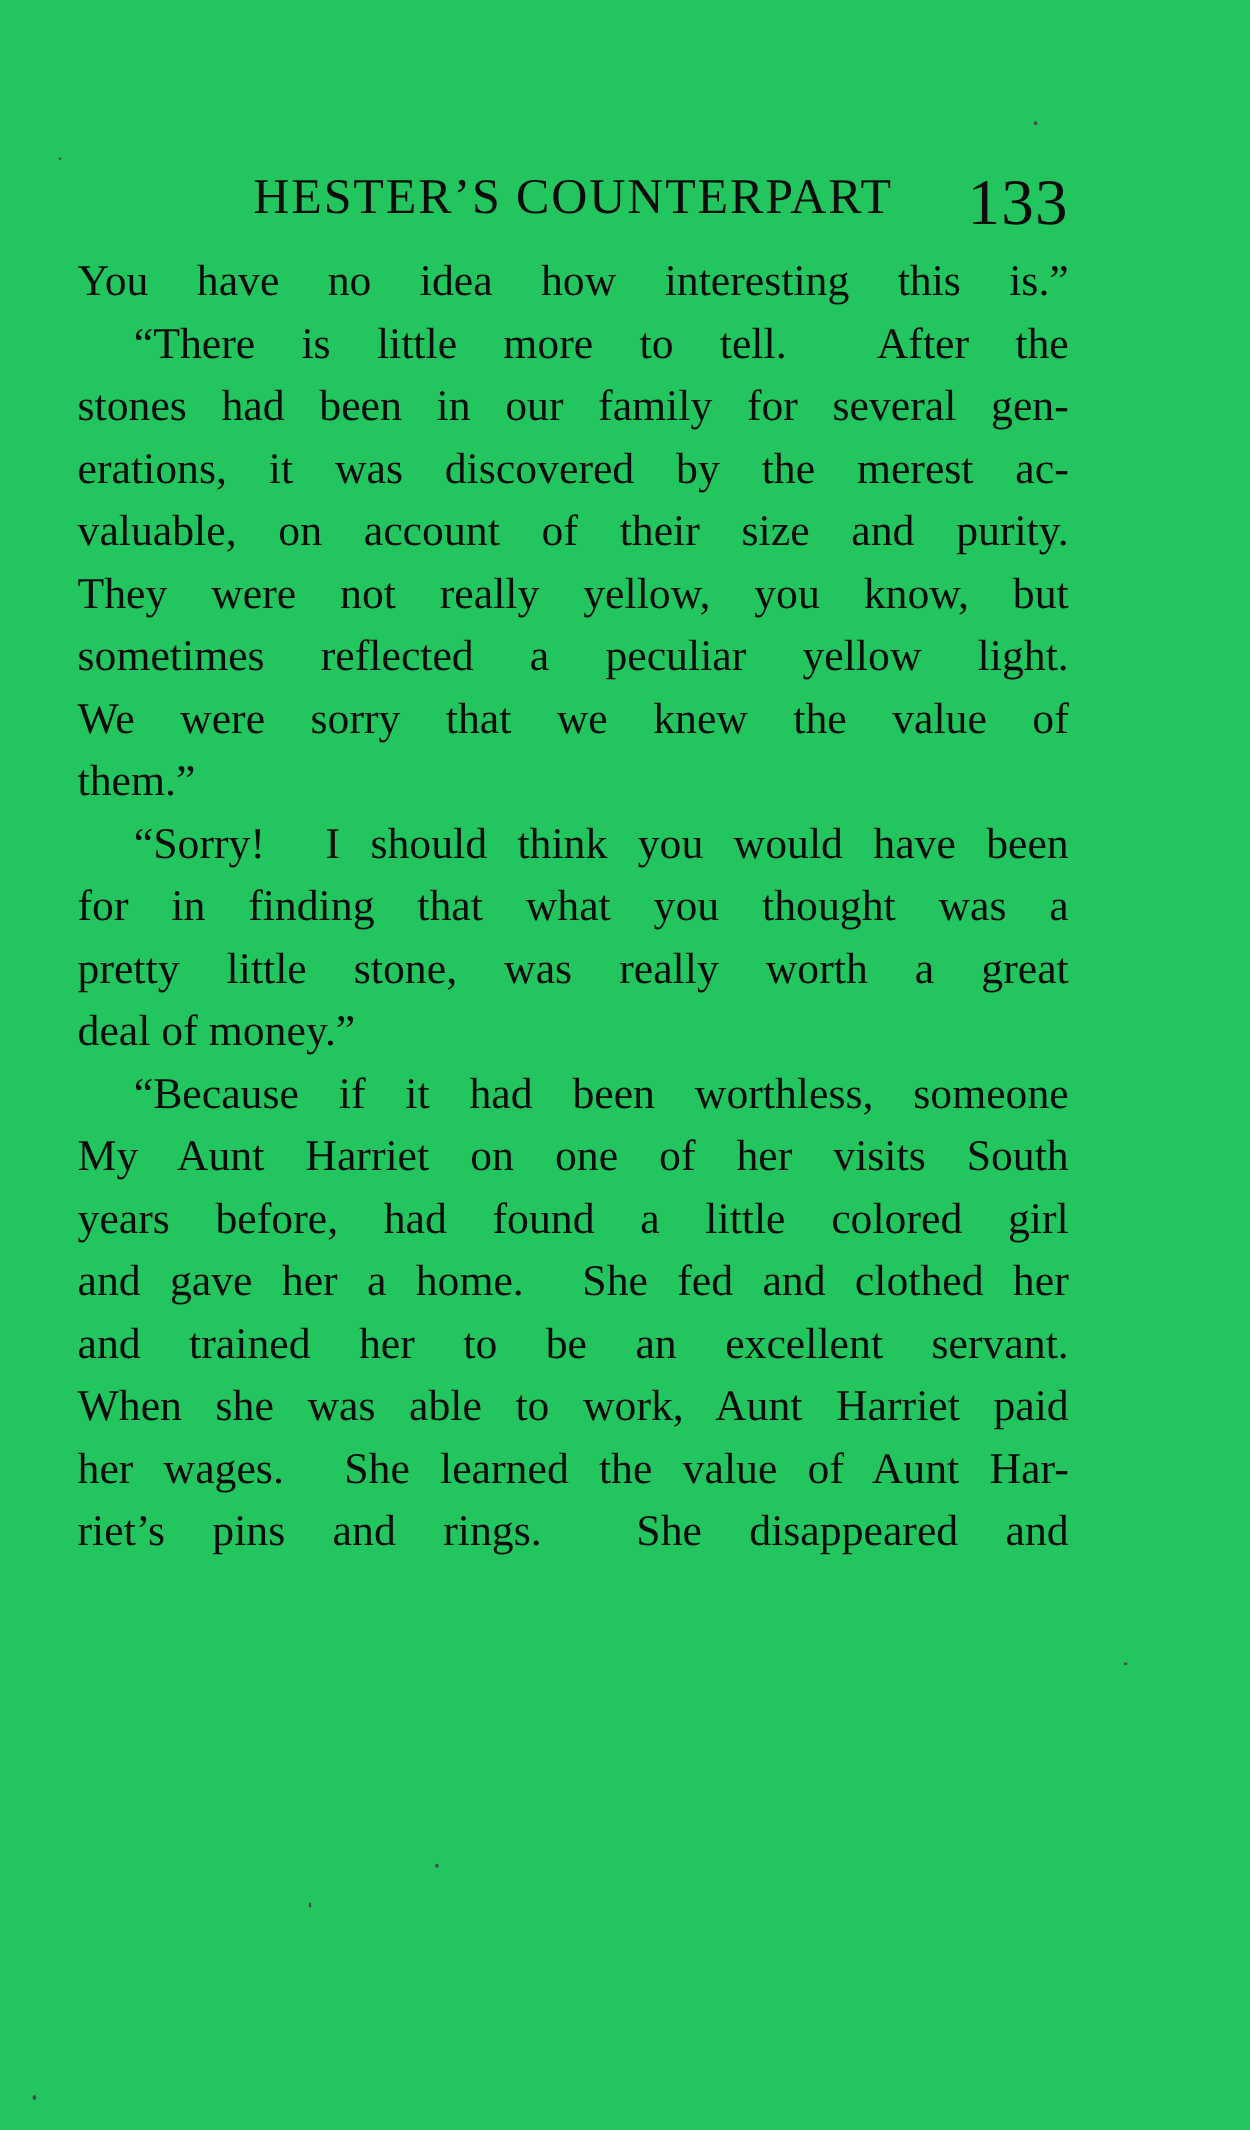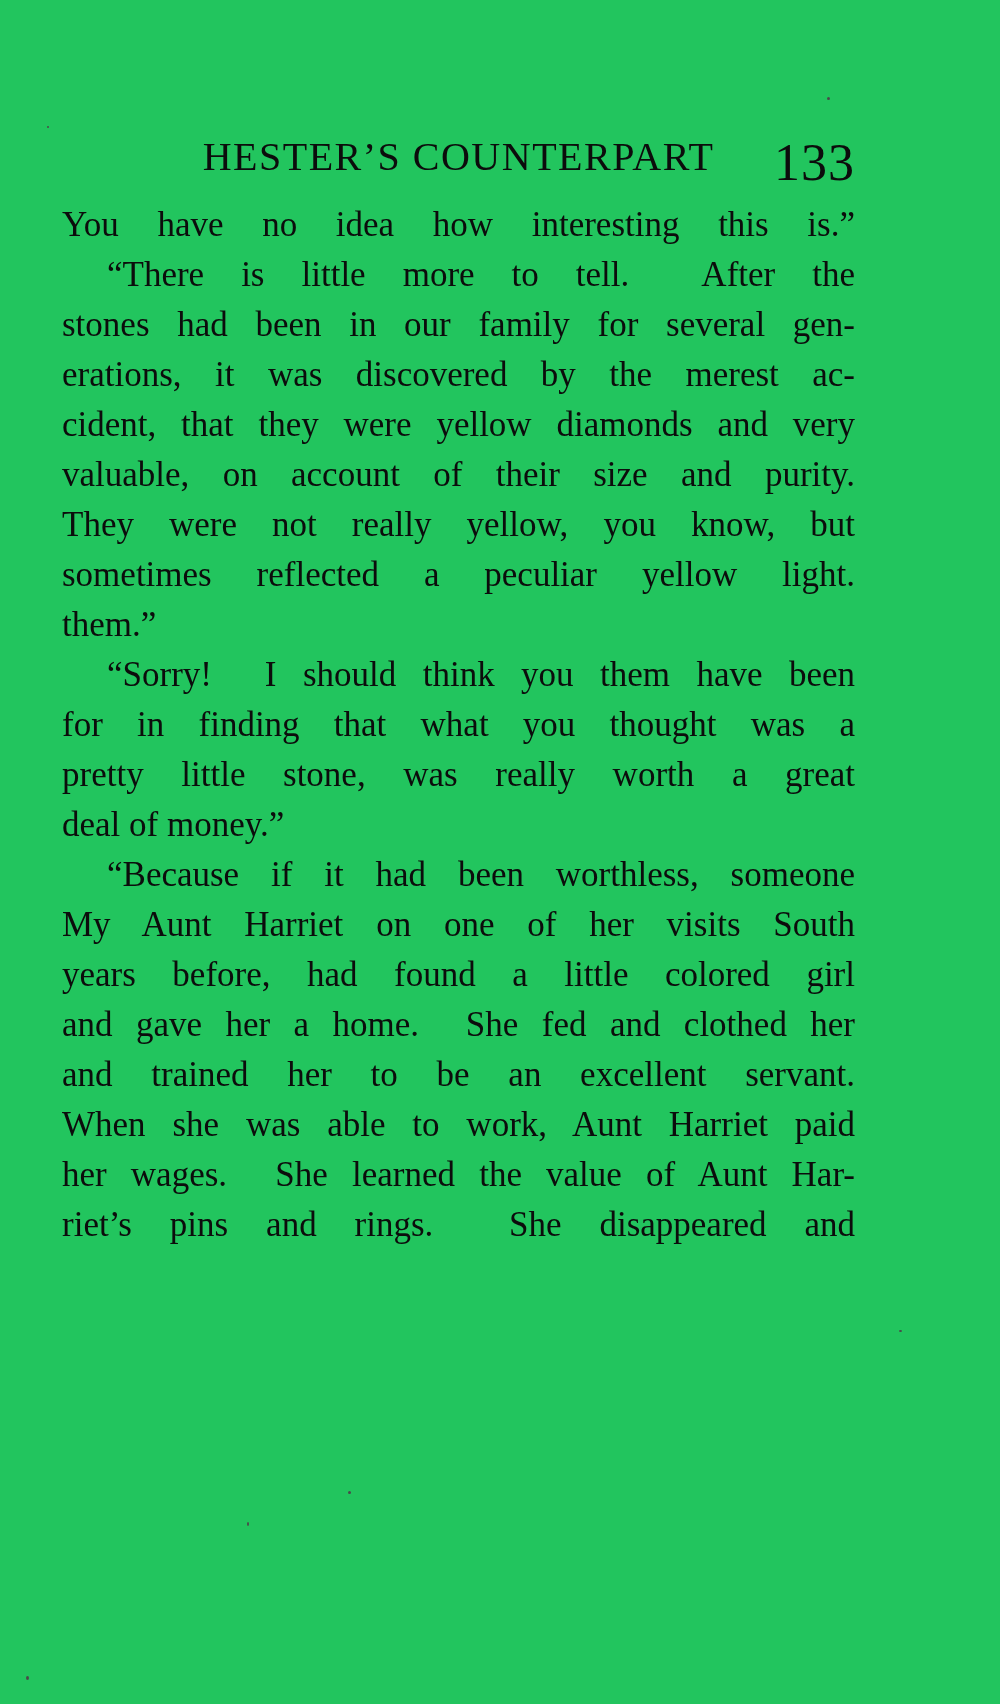--- a/index.html
+++ b/index.html
@@ -79,26 +79,26 @@
   <div class="running-head">
     <span class="title">HESTER’S COUNTERPART</span>
     <span class="pagenum">133</span>
   </div>
 
   <div class="textblock">
       <div class="line">You have no idea how interesting this is.”</div>
       <div class="line indent">“There is little more to tell.  After the</div>
       <div class="line">stones had been in our family for several gen-</div>
       <div class="line">erations, it was discovered by the merest ac-</div>
-      <div class="line">cident, that they were yellow diamonds and very</div>
       <div class="line">valuable, on account of their size and purity.</div>
       <div class="line">They were not really yellow, you know, but</div>
       <div class="line">sometimes reflected a peculiar yellow light.</div>
+      <div class="line">We were sorry that we knew the value of</div>
       <div class="line nojust">them.”</div>
-      <div class="line indent">“Sorry!  I should think you them have been</div>
+      <div class="line indent">“Sorry!  I should think you would have been</div>
       <div class="line">for in finding that what you thought was a</div>
       <div class="line">pretty little stone, was really worth a great</div>
       <div class="line nojust">deal of money.”</div>
       <div class="line indent">“Because if it had been worthless, someone</div>
       <div class="line">My Aunt Harriet on one of her visits South</div>
       <div class="line">years before, had found a little colored girl</div>
       <div class="line">and gave her a home.  She fed and clothed her</div>
       <div class="line">and trained her to be an excellent servant.</div>
       <div class="line">When she was able to work, Aunt Harriet paid</div>
       <div class="line">her wages.  She learned the value of Aunt Har-</div>

